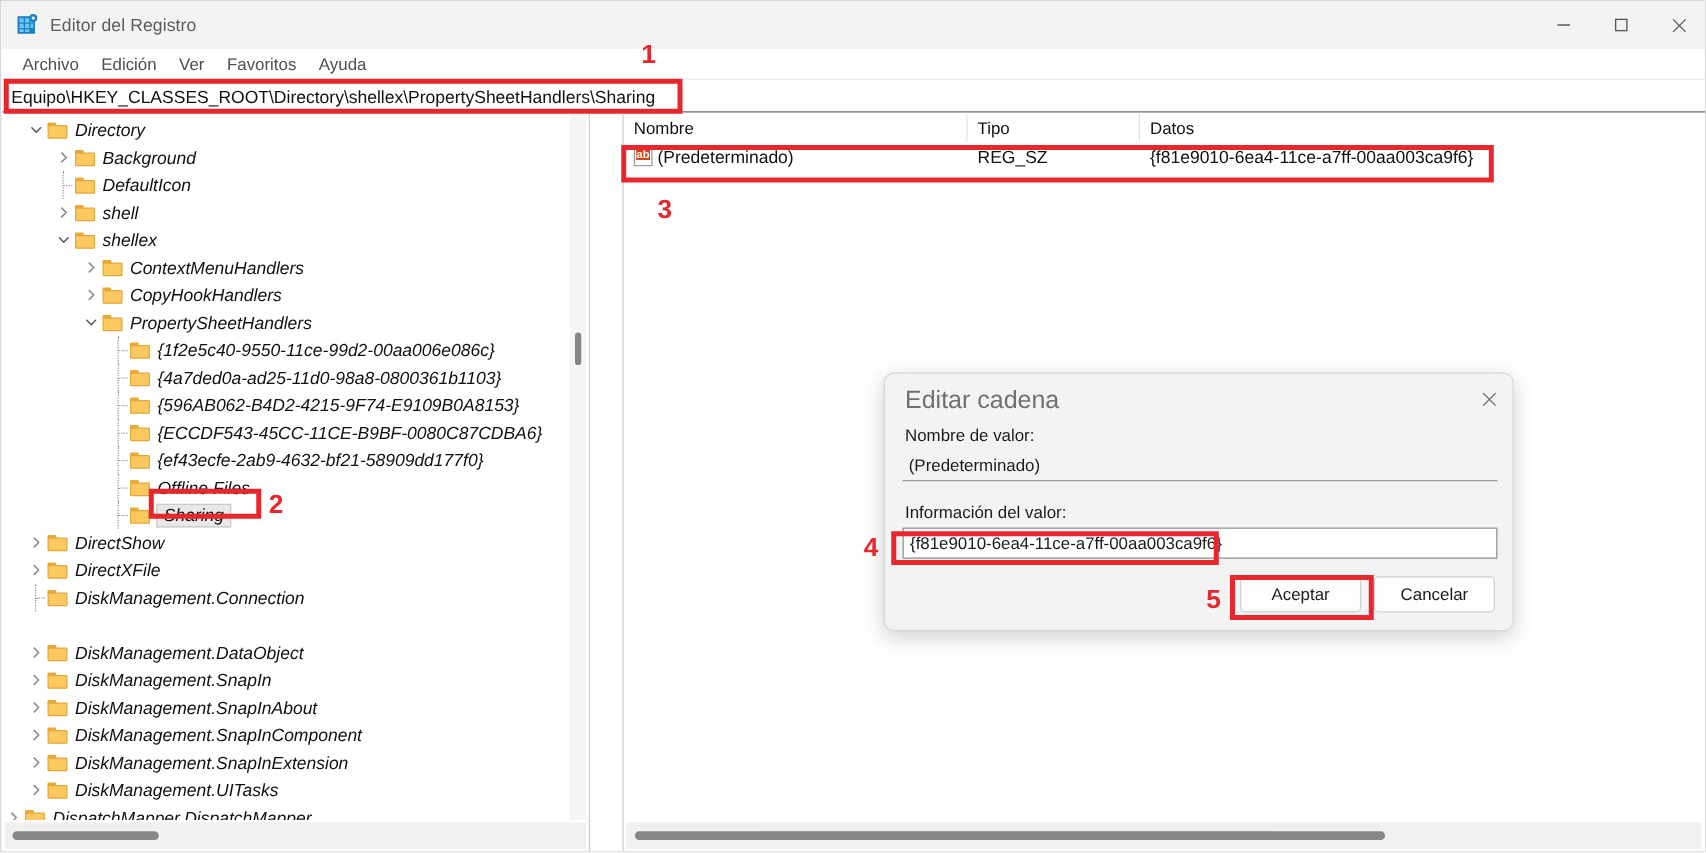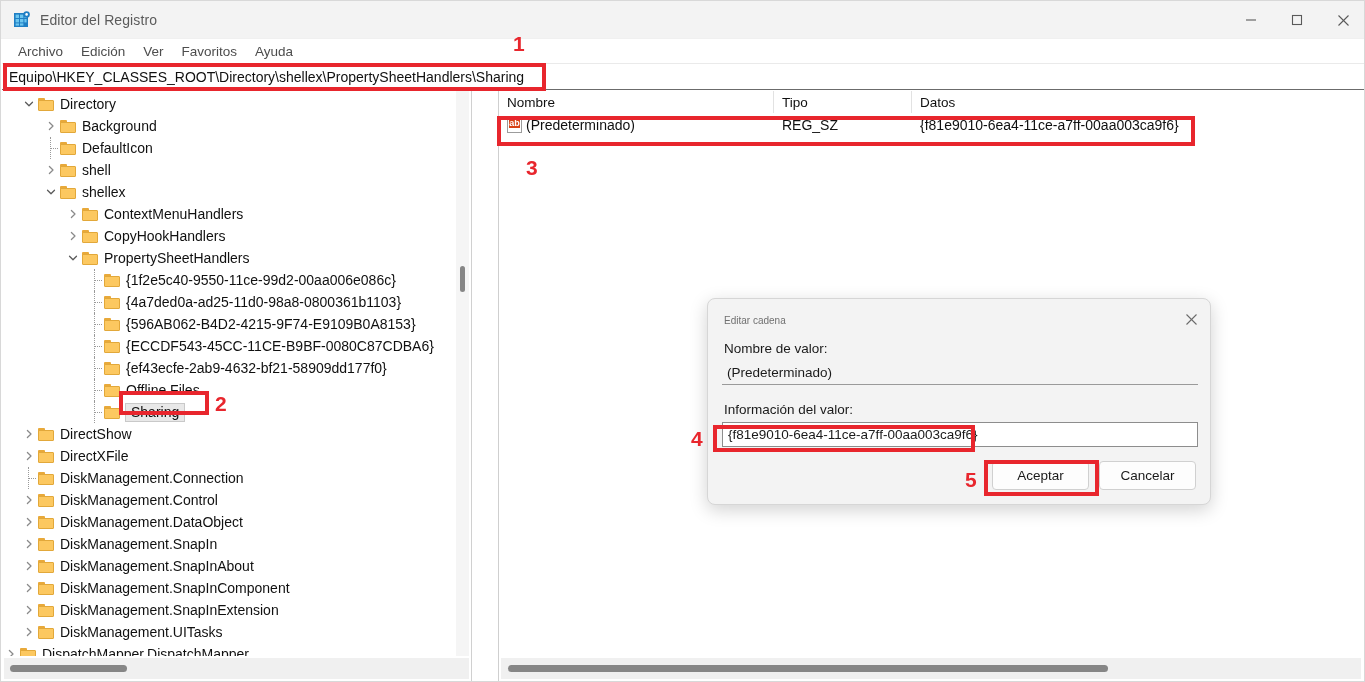--- a/index.html
+++ b/index.html
@@ -75,20 +75,21 @@
   
   .panes {
     position: absolute; left: 0; top: 90px; width: 1365px; height: 592px;
     display: block;
   }
   .leftpane {
     position: absolute; left: 1px; top: 0; width: 470px; height: 590px;
     background: #ffffff;
     border-right: 1px solid #d0d0d0;
     overflow: hidden;
+    font-style: italic;
   }
   .tree {
     position: absolute; left: 0; top: 0; width: 455px; height: 565px;
     overflow: hidden;
   }
   .trow {
     position: relative;
     height: 22px;
     display: flex; align-items: center;
     white-space: nowrap;
@@ -210,21 +211,21 @@
     border: 1px solid #d6d6d6;
     border-radius: 8px;
     box-shadow: 0 5px 18px rgba(0,0,0,0.18);
     overflow: hidden;
   }
   .dlg-title {
     position: absolute; left: 0; top: 0; width: 504px; height: 42px;
     display: flex; align-items: center;
   }
   .dlg-title-text {
-    font-size: 10px; color: #707070; padding-left: 16px;
+    font-size: 20px; color: #707070; padding-left: 16px;
   }
   .dlg-close {
     position: absolute; right: 4px; top: 4px;
     width: 34px; height: 32px;
     display: flex; align-items: center; justify-content: center;
     color: #6a6a6a;
   }
   .dlg-body { position: absolute; left: 0; top: 42px; width: 504px; }
   .dlg-label {
     font-size: 13.5px; color: #1a1a1a;
@@ -540,34 +541,20 @@
           <div class="trow" style="position: absolute; left: 0px; top: 376px; padding-left: 18px;">
             <div class="tw">
               <span class="dotline leaf"></span>
               <span class="folder">
                 <span class="tab"></span>
                 <span class="body"></span>
               </span>
               <span class="tlabel">DiskManagement.Connection</span>
             </div>
           </div>
-          <div class="trow" style="position: absolute; left: 0px; top: 398px; padding-left: 18px;">
-            <div class="tw">
-              <span class="chev">
-                <svg width="10" height="10" viewBox="0 0 10 10">
-                  <polyline points="3.4,1.5 7.0,5 3.4,8.5" fill="none" stroke="#8a8a8a" stroke-width="1.25" stroke-linecap="round" stroke-linejoin="round"></polyline>
-                </svg>
-              </span>
-              <span class="folder">
-                <span class="tab"></span>
-                <span class="body"></span>
-              </span>
-              <span class="tlabel">DiskManagement.Control</span>
-            </div>
-          </div>
           <div class="trow" style="position: absolute; left: 0px; top: 420px; padding-left: 18px;">
             <div class="tw">
               <span class="chev">
                 <svg width="10" height="10" viewBox="0 0 10 10">
                   <polyline points="3.4,1.5 7.0,5 3.4,8.5" fill="none" stroke="#8a8a8a" stroke-width="1.25" stroke-linecap="round" stroke-linejoin="round"></polyline>
                 </svg>
               </span>
               <span class="folder">
                 <span class="tab"></span>
                 <span class="body"></span>

